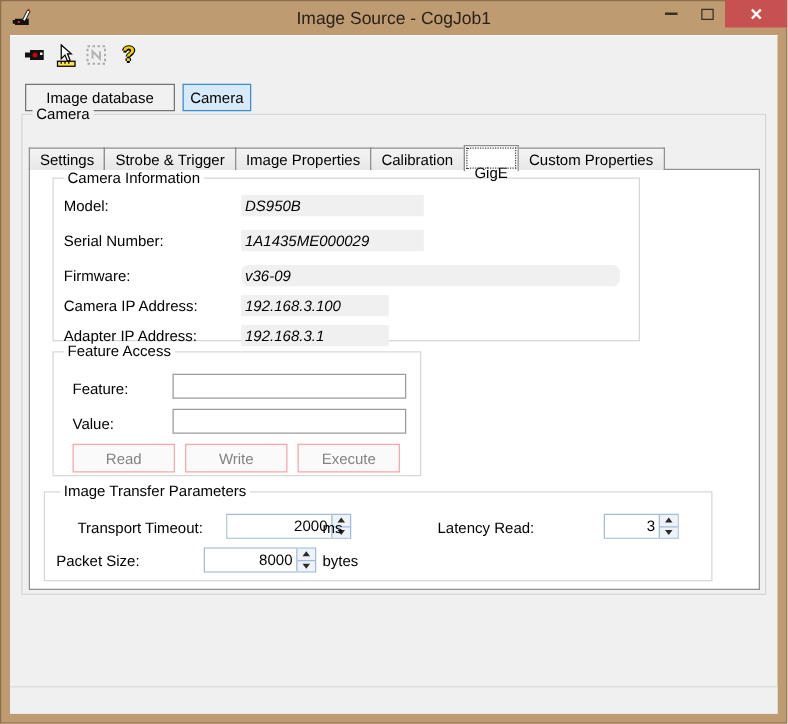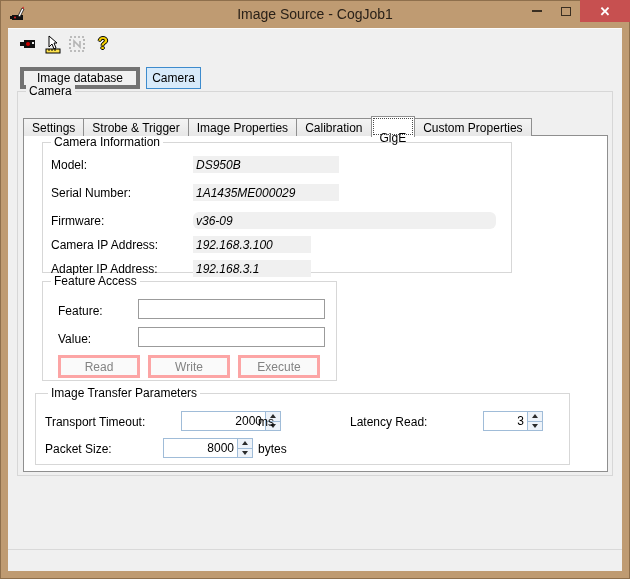--- a/index.html
+++ b/index.html
@@ -22,21 +22,21 @@
   .client { position:absolute; left:8px; top:28px; width:614px; height:543px; background:#f0f0f0; border-top:1px solid #fbfbfb; }
 
   
   .toolbar { position:absolute; top:0; left:0; right:0; height:32px; }
   .tool-btn { position:absolute; top:4px; width:22px; height:22px; display:flex; align-items:center; justify-content:center; }
   .help-glyph { font-size:17px; font-weight:bold; color:#f5d000; text-shadow:-1px 0 0 #000, 1px 0 0 #000, 0 -1px 0 #000, 0 1px 0 #000; }
 
   
   .source-row { position:absolute; top:38px; left:12px; display:flex; }
   .btn-source { height:22px; display:flex; align-items:center; justify-content:center; font-size:12px; }
-  .btn-imagedb { width:120px; background:#f1f1f1; border:4px solid #737373; margin-right:6px; }
+  .btn-imagedb { width:120px; background:#f1f1f1; border:1px solid #737373; margin-right:6px; }
   .btn-camera { width:55px; background:#d7eafa; border:1px solid #3d8bcd; }
 
   
   .groupbox { position:absolute; border:1px solid #d7d7d7; }
   .groupbox > .legend { position:absolute; top:-7px; left:8px; padding:0 3px; font-size:12px; line-height:13px; white-space:nowrap; }
   .legend-gray { background:#f0f0f0; }
   .legend-white { background:#fff; }
 
   .camera-group { top:62px; left:9px; width:596px; height:385px; }
 
@@ -52,21 +52,21 @@
   .ci-row { position:absolute; left:0; height:17px; display:flex; align-items:center; }
   .ci-label { position:absolute; left:8px; width:140px; }
   .ci-value { position:absolute; left:150px; height:17px; background:#f0f0f0; display:flex; align-items:center; padding-left:3px;font-style:italic; }
   .w-short { width:146px; } .w-long { width:303px;border-radius:6px; } .w-ip { width:118px; }
 
   
   .fa-group { left:18px; top:145px; width:295px; height:100px; }
   .fa-label { position:absolute; left:15px; }
   .fa-input { position:absolute; left:95px; width:187px; height:20px; border:1px solid #9b9b9b; background:#fff; font-family:"Liberation Sans",sans-serif; font-size:12px; padding:0 3px; }
   .fa-btnrow { position:absolute; left:15px; top:73px; display:flex; }
-  .btn-disabled { width:82px; height:23px; margin-right:8px; background:#fafafa; border:3px solid #fca5a5; color:#838383; display:flex; align-items:center; justify-content:center; font-size:12px; }
+  .btn-disabled { width:82px; height:23px; margin-right:8px; background:#fafafa; border:1px solid #fca5a5; color:#838383; display:flex; align-items:center; justify-content:center; font-size:12px; }
 
   
   .itp-group { left:11px; top:257px; width:535px; height:72px; }
   .itp-label { position:absolute; }
   .spinner { position:absolute; height:20px; border:1px solid #a0bcd8; background:#fff; display:flex; }
   .spin-value { flex:1; border:none; outline:none; text-align:right; font-family:"Liberation Sans",sans-serif; font-size:12px; padding-right:3px; min-width:0; background:#fff; }
   .spin-btns { width:15px; border-left:1px solid #a0bcd8; display:flex; flex-direction:column; background:#eef3f9; }
   .spin-btn { flex:1; display:flex; align-items:center; justify-content:center; }
   .spin-btn.up { border-bottom:1px solid #a0bcd8; }
   .tri-up { width:0; height:0; border-left:3px solid transparent; border-right:3px solid transparent; border-bottom:4px solid #2b2b2b; }
@@ -200,21 +200,21 @@
               </div>
             <div class="btn-disabled">
                 <span>Execute</span>
               </div>
           </div>
         </div>
 
         <div class="groupbox itp-group">
           <span class="legend legend-white" style="left:12px;">Image Transfer Parameters</span>
 
-          <span class="itp-label" style="left:9px; top:21px;">Transport Timeout:</span>
+          <span class="itp-label" style="left:26px; top:21px;">Transport Timeout:</span>
           <div class="spinner" style="left:145px; top:17px; width:100px;">
             <input class="spin-value" value="2000" style="">
             <div class="spin-btns">
               <div class="spin-btn up">
                   <span class="tri-up"></span>
                 </div>
               <div class="spin-btn">
                   <span class="tri-down"></span>
                 </div>
             </div>

